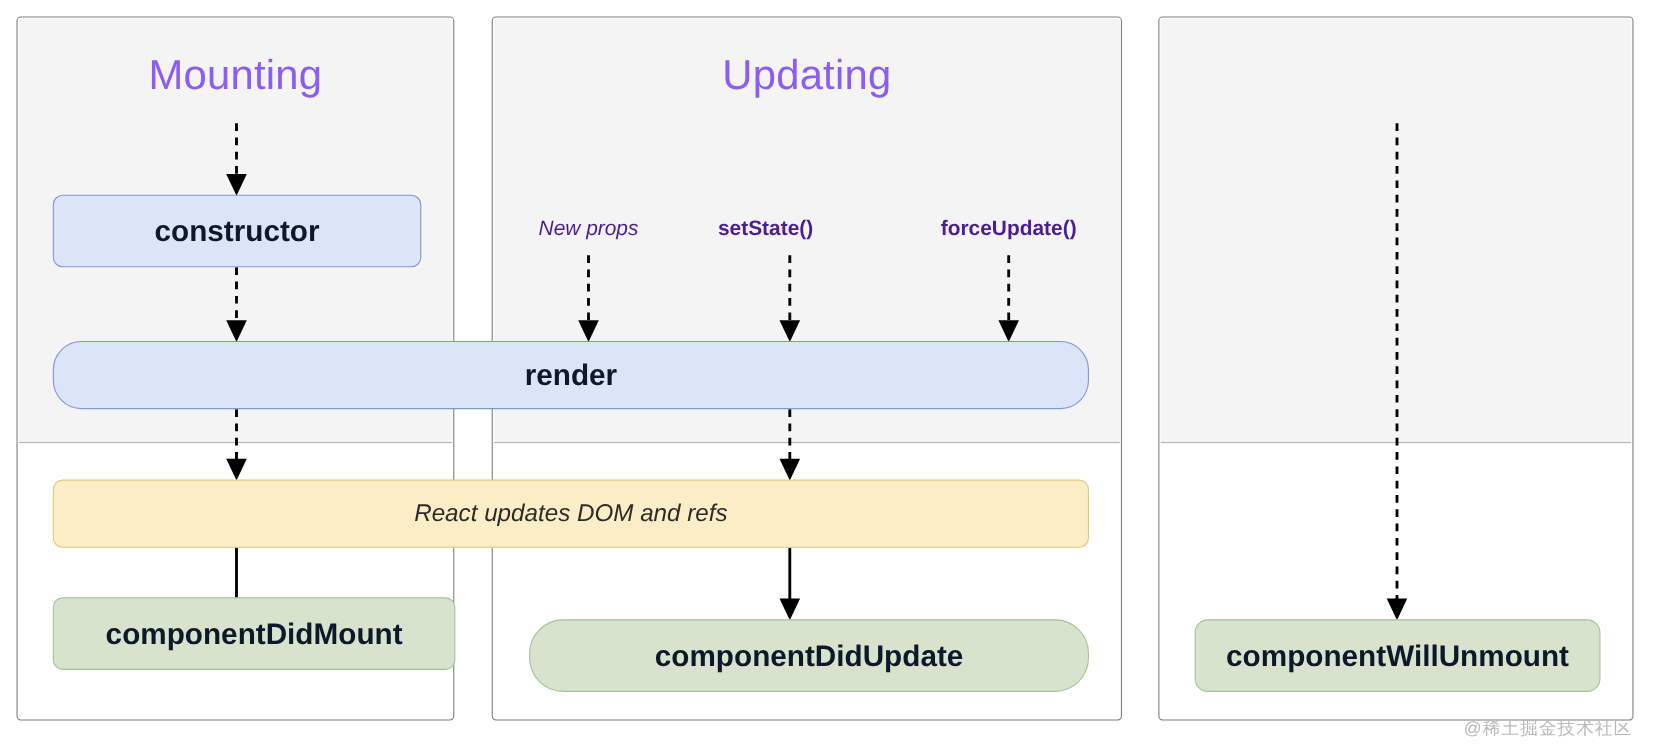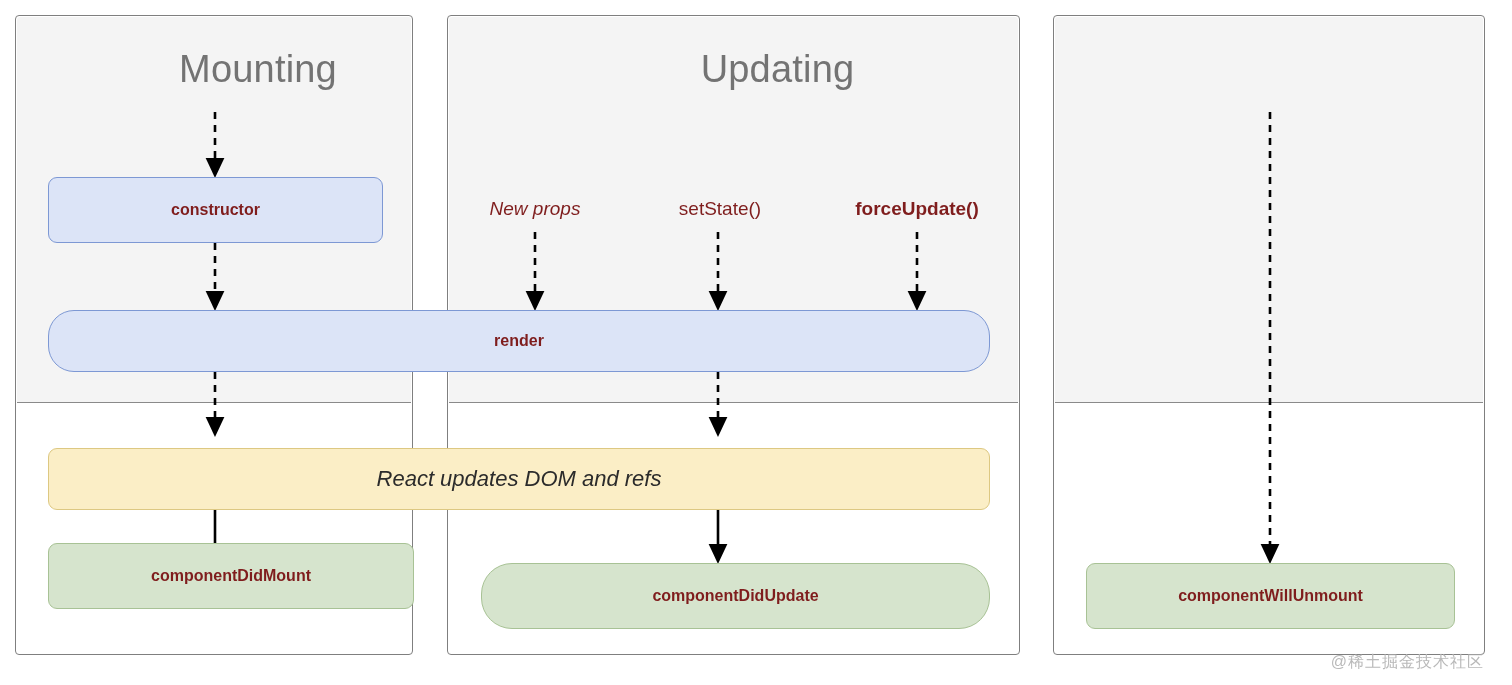--- a/index.html
+++ b/index.html
@@ -33,67 +33,66 @@
   #band-mounting{left:16.6px;top:16.6px;width:394px;height:386px;border-radius:3px 3px 0 0;}
   #band-updating{left:448.6px;top:16.6px;width:569px;height:386px;border-radius:3px 3px 0 0;}
   #band-unmounting{left:1054.6px;top:16.6px;width:428px;height:386px;border-radius:3px 3px 0 0;}
 
   
   .phase-title{
     position:absolute;
     text-align:center;
     font-size:38px;
     font-weight:400;
-    color:#737373;
+    color:#8b5cf6;
     letter-spacing:.2px;
     white-space:nowrap;
-    padding-left:44px;
   }
   #title-mounting{left:15px;top:48px;width:398px;}
   #title-updating{left:447px;top:48px;width:573px;}
   #title-unmounting{left:1053px;top:48px;width:432px;}
 
   
   .node{
     position:absolute;
     box-sizing:border-box;
     display:flex;
     align-items:center;
     justify-content:center;
     border-radius:9px;
-    font-size:16px;
+    font-size:27px;
     font-weight:bold;
-    color:#7f1d1d;
+    color:#0f172a;
     white-space:nowrap;
   }
   .node.blue{background:#dce4f7;border:1.4px solid #7d98d4;}
   .node.green{background:#d6e4cd;border:1.4px solid #a8c295;}
   .node.orange{
     background:#fbeec6;border:1.4px solid #ddc882;
     font-style:italic;font-weight:400;font-size:22px;color:#2b2b2b;
   }
 
   #node-constructor{left:48px;top:177px;width:335px;height:66px;}
   #node-render{left:48px;top:310px;width:942px;height:62px;border-radius:26px;}
-  #node-react-updates{left:48px;top:448px;width:942px;height:62px;}
+  #node-react-updates{left:48px;top:436px;width:942px;height:62px;}
   #node-did-mount{left:48px;top:543px;width:366px;height:66px;}
   #node-did-update{left:481px;top:563px;width:509px;height:66px;border-radius:31px;}
-  #node-will-unmount{left:1086px;top:563px;width:369px;height:66px;}
+  #node-will-unmount{left:1086px;top:563px;width:369px;height:66px;border-radius:12px;}
 
   
   .trigger{
     position:absolute;
     text-align:center;
     font-size:19px;
-    color:#7f1d1d;
+    color:#4c1d95;
     white-space:nowrap;
   }
   .trigger.italic{font-style:italic;}
   #trig-new-props{left:455px;top:198px;width:160px;}
-  #trig-set-state{left:640px;top:198px;width:160px;}
+  #trig-set-state{left:616px;top:198px;width:160px;font-weight:bold;}
   #trig-force-update{left:837px;top:198px;width:160px;font-weight:bold;}
 
   
   .arrows{position:absolute;left:0;top:0;width:1512px;height:685px;pointer-events:none;}
 
   
   #watermark{
     position:absolute;
     right:28px;bottom:12px;
     font-size:16px;

